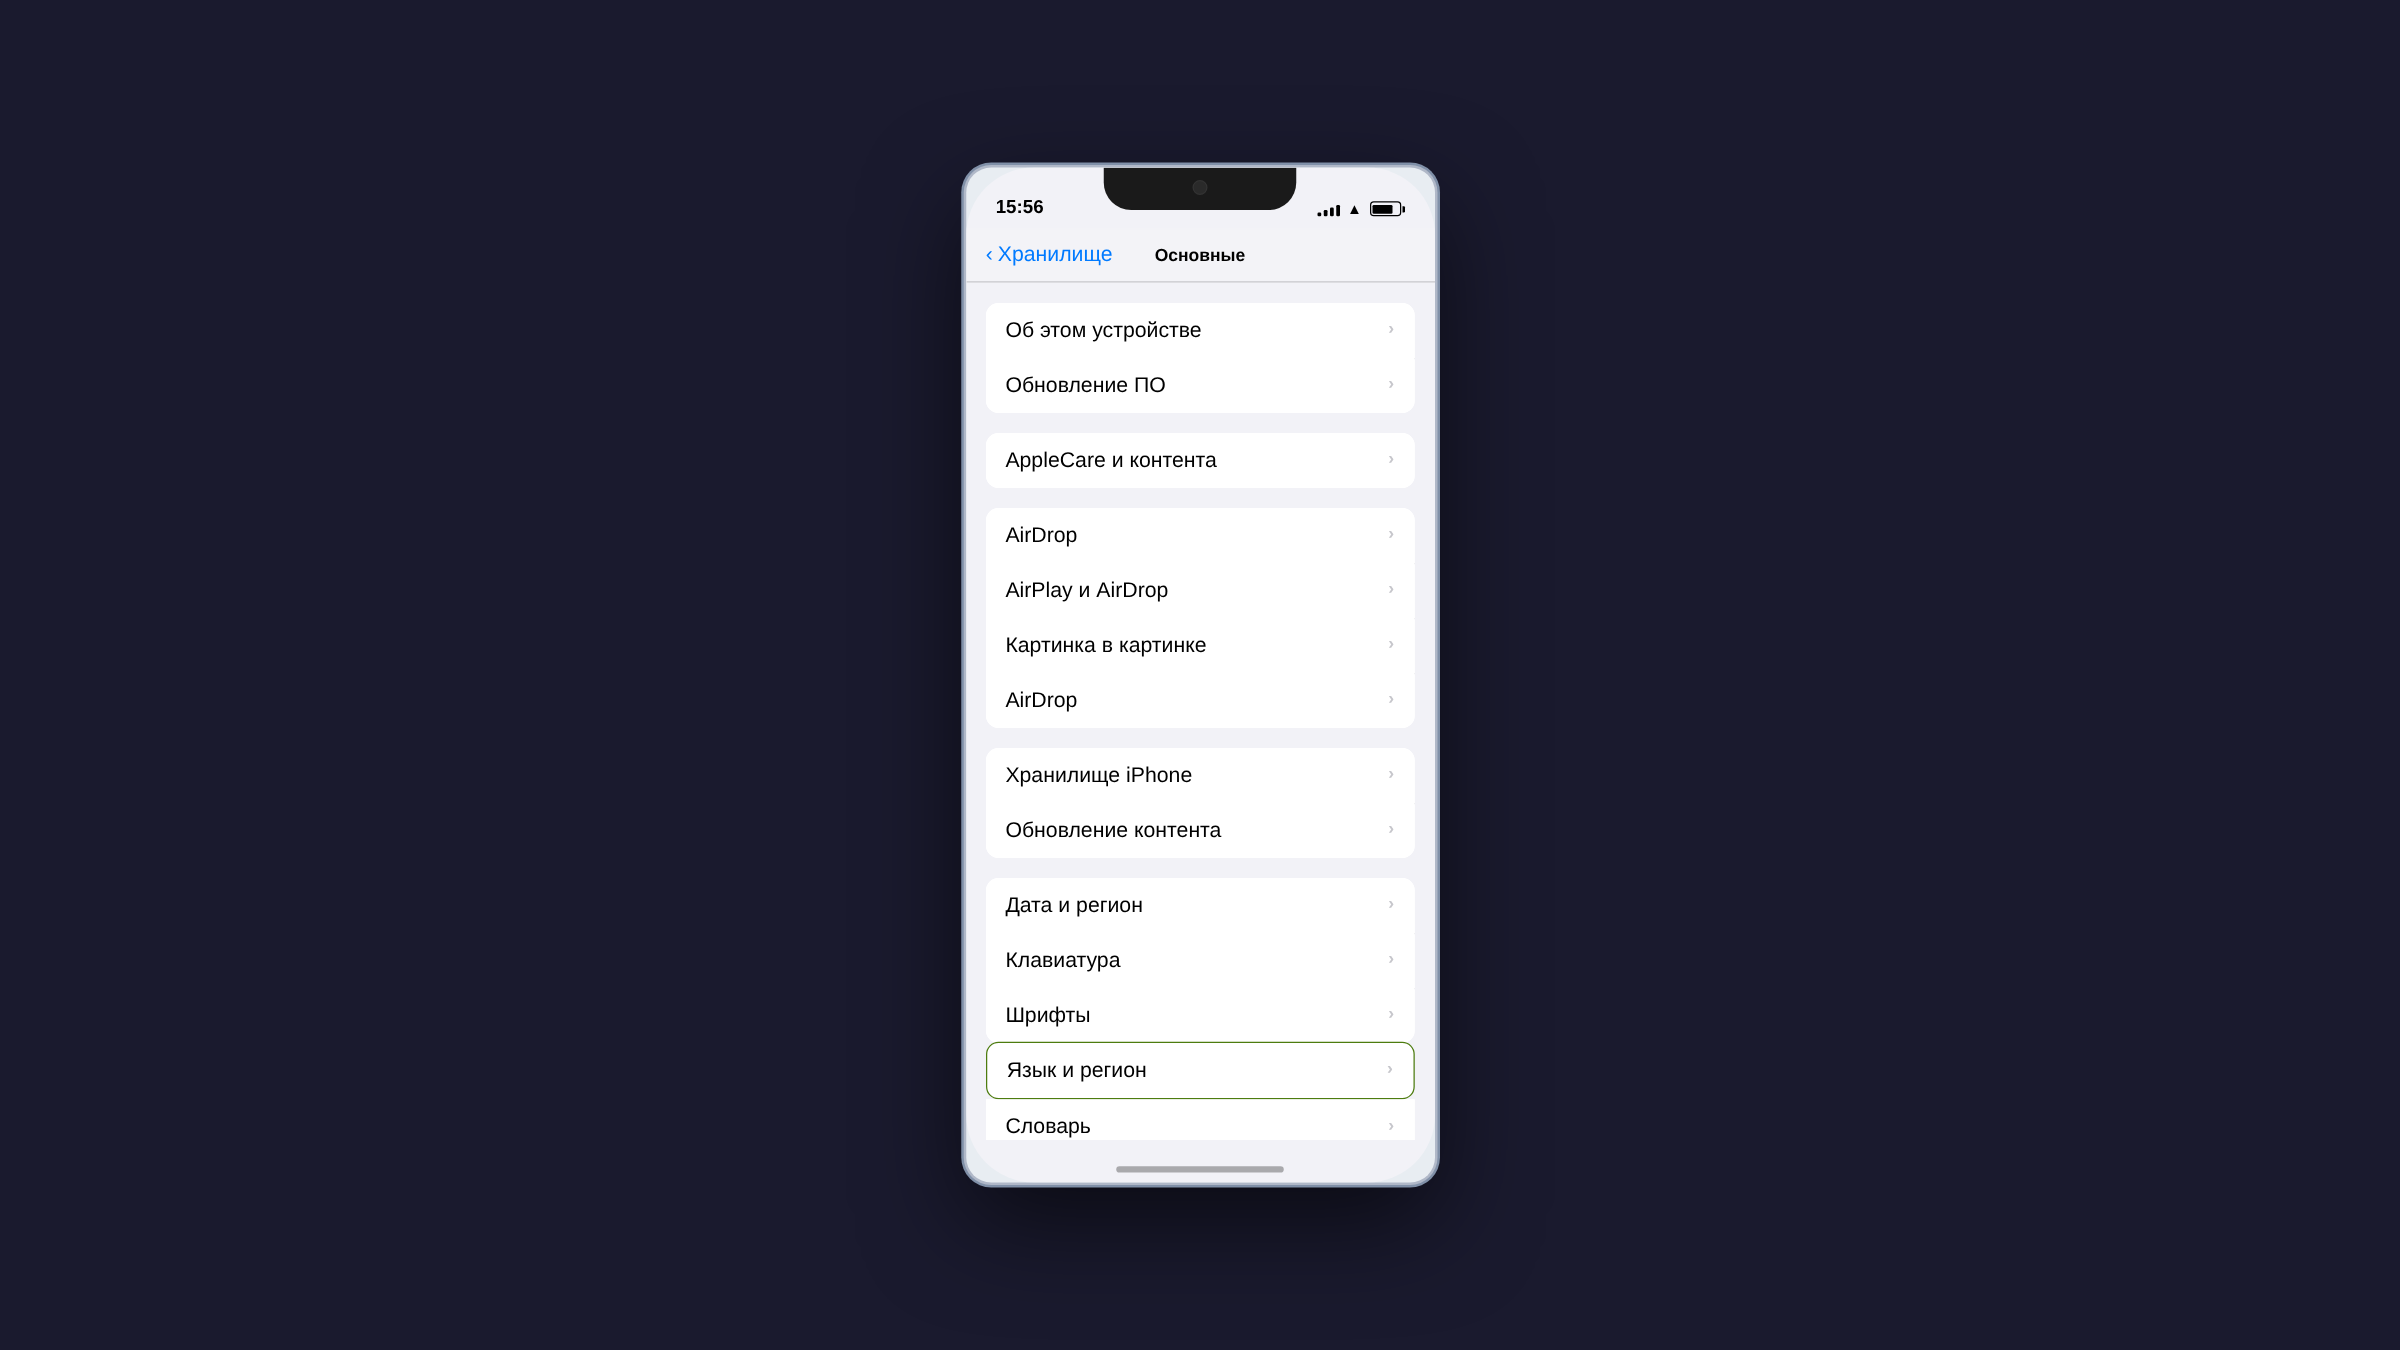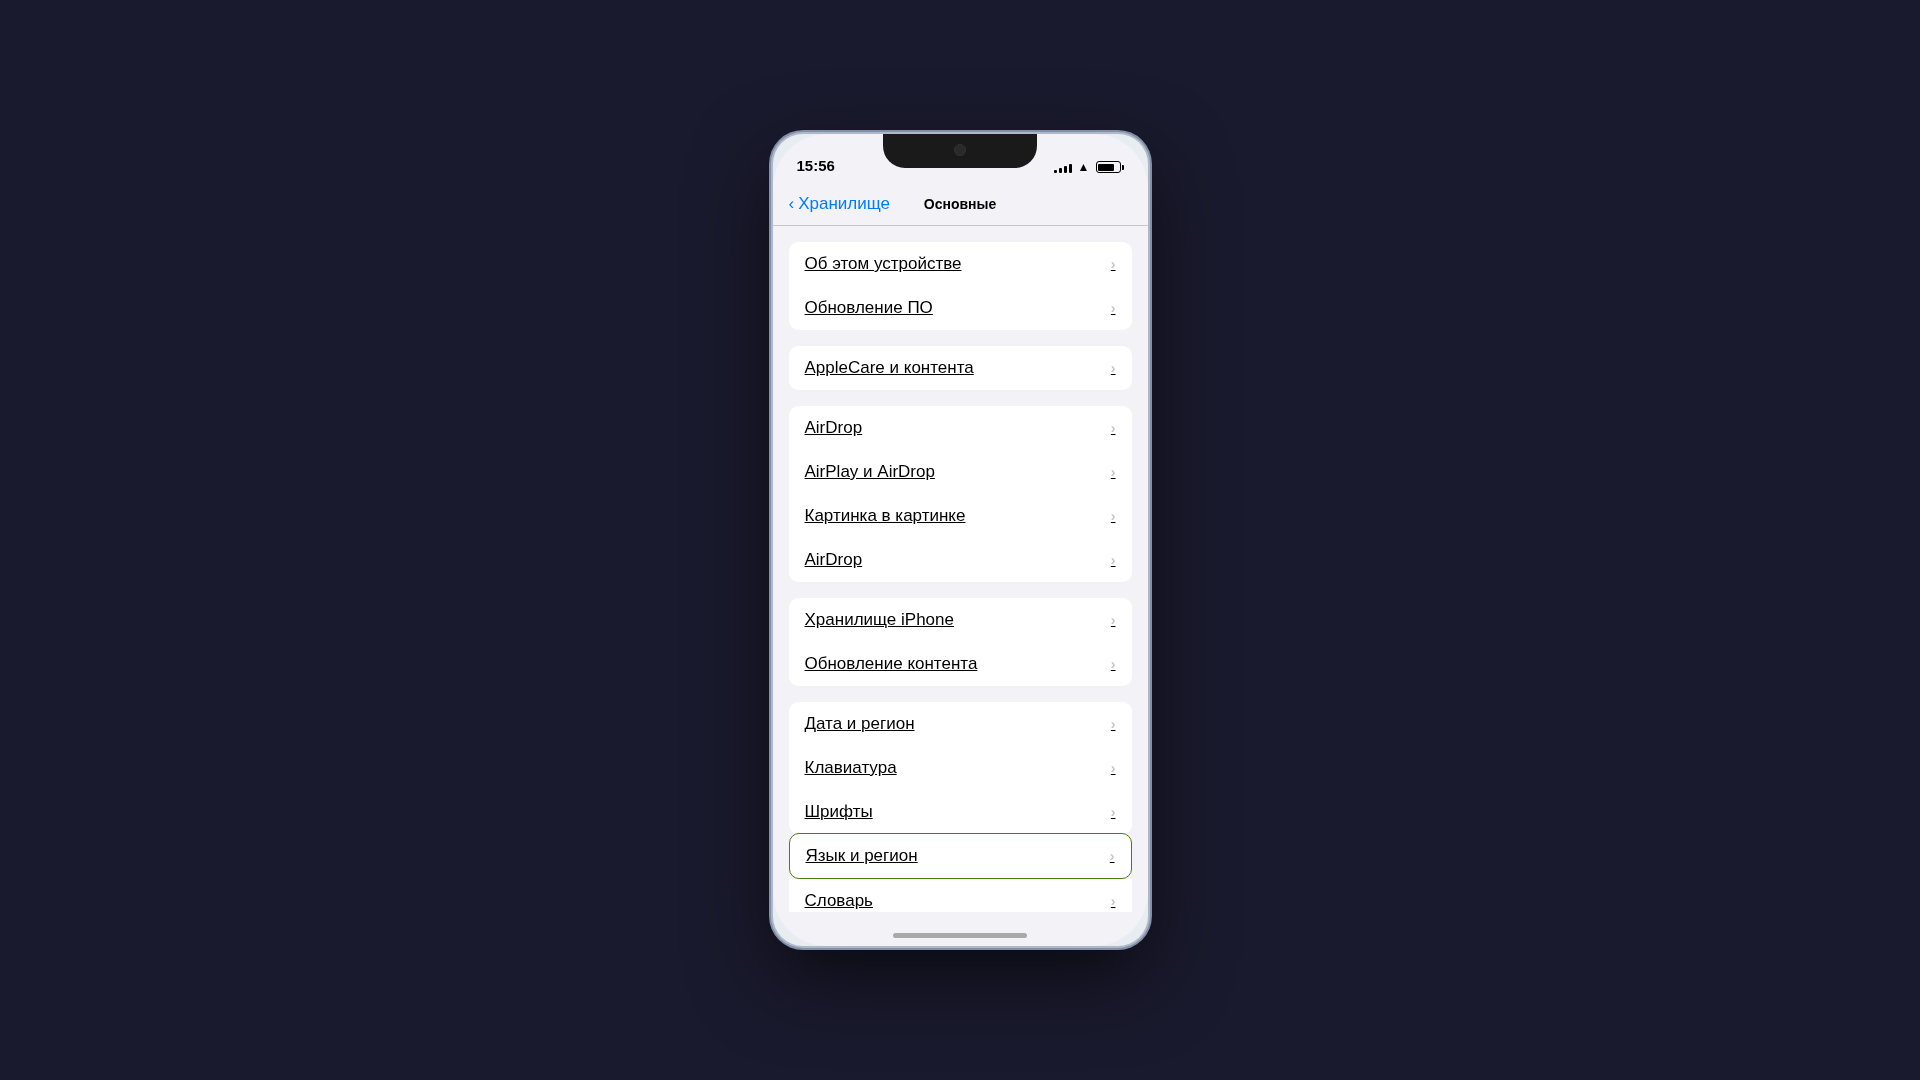--- a/index.html
+++ b/index.html
@@ -9,21 +9,21 @@
       justify-content: center;
       align-items: center;
       min-height: 100vh;
       font-family: -apple-system, BlinkMacSystemFont, 'SF Pro Display', 'Helvetica Neue', Arial, sans-serif;
     }
 
     .phone-outer {
       width: 375px;
       height: 812px;
       background: #e8edf2;
-      border-radius: 30px;
+      border-radius: 20px;
       position: relative;
       box-shadow:
         0 0 0 2px #b0b8c8,
         0 0 0 4px #8090a8,
         0 30px 80px rgba(0,0,0,0.6);
       overflow: hidden;
     }
 
     .phone-screen {
       position: absolute;
@@ -175,28 +175,26 @@
 
     .list-group {
       background: #fff;
       margin: 0 16px;
       border-radius: 10px;
       overflow: hidden;
     }
 
     .list-item {
       display: flex;
-      align-items: center;
       justify-content: space-between;
       padding: 12px 16px;
       min-height: 44px;
       background: #fff;
       position: relative;
       cursor: pointer;
-      text-decoration: underline;
     }
 
     .list-item:not(:last-child)::after {
       content: '';
       position: absolute;
       bottom: 0;
       left: 16px;
       right: 0;
       height: 0.5px;
       background: #c8c8cc;

